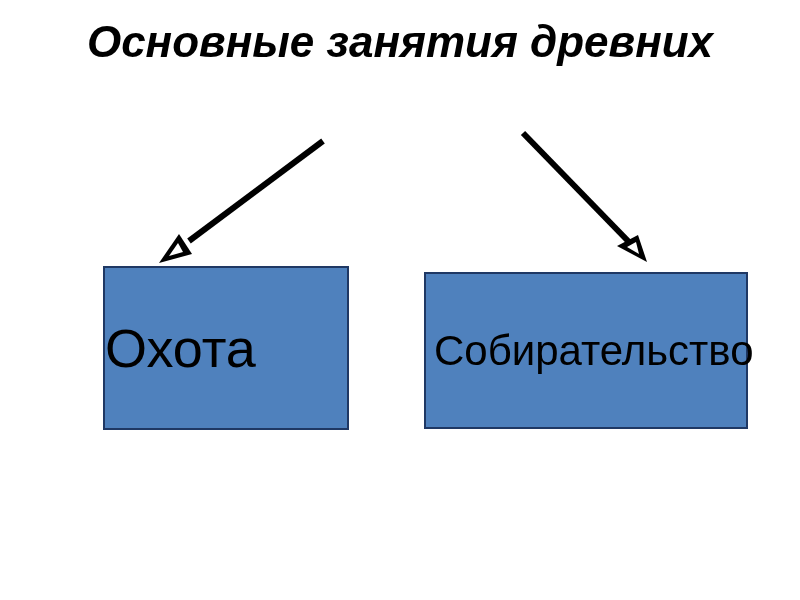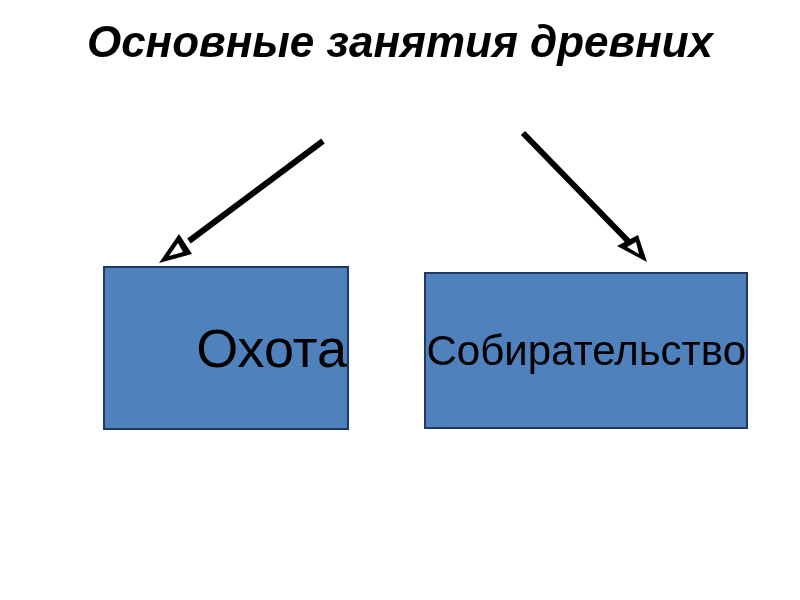--- a/index.html
+++ b/index.html
@@ -38,21 +38,21 @@
     height: 600px;
     pointer-events: none;
   }
   .box {
     position: absolute;
     box-sizing: border-box;
     border: 2px solid #1F3864;
     background: #4F81BD;
     display: flex;
     align-items: center;
-    justify-content: flex-end;
+    justify-content: flex-start;
     color: #000000;
   }
   .box-hunting {
     left: 103px;
     top: 266px;
     width: 246px;
     height: 164px;
   }
   .box-gathering {
     left: 424px;
@@ -88,17 +88,17 @@
       <line x1="523" y1="133" x2="629" y2="242" stroke="#000000" stroke-width="6"></line>
       <polygon points="647,262 617,246 638,235" fill="#000000"></polygon>
       <polygon points="639,254 627,247 636,242" fill="#FFFFFF"></polygon>
     </g>
   </svg>
 
   <div class="box box-hunting" style="background-color: rgb(79, 129, 189); border-color: rgb(31, 56, 100); color: rgb(0, 0, 0);">
     <span class="box-label">Охота</span>
   </div>
 
-  <div class="box box-gathering" style="background-color: rgb(79, 129, 189); border-color: rgb(31, 56, 100); color: rgb(0, 0, 0);">
+  <div class="box box-gathering" style="background-color: rgb(79, 129, 189); border-color: rgb(31, 56, 100); color: rgb(0, 0, 0); padding-left: 8px;">
     <span class="box-label">Собирательство</span>
   </div>
 
 </div>
 
 </body></html>

